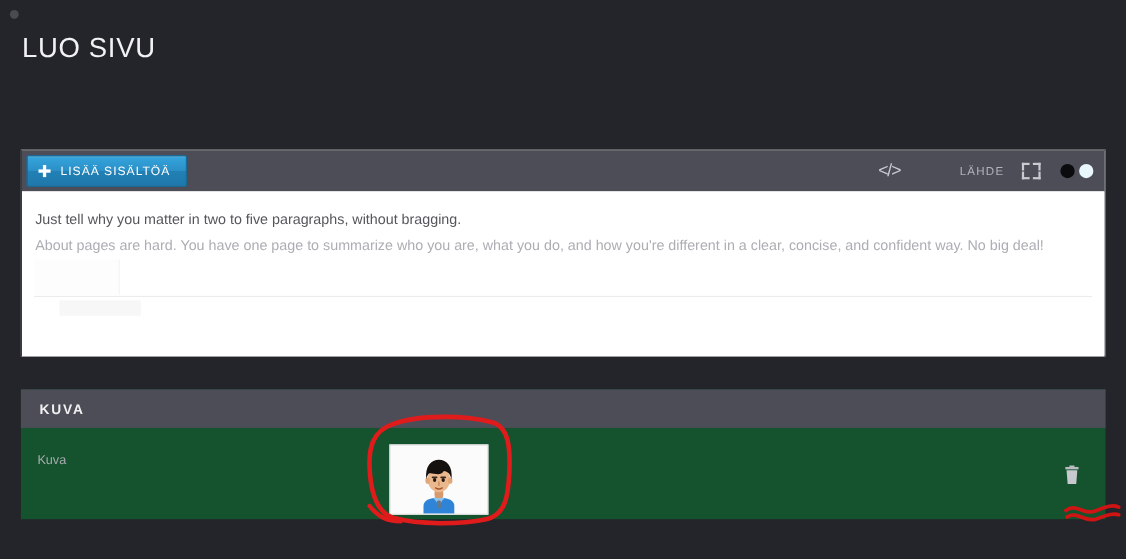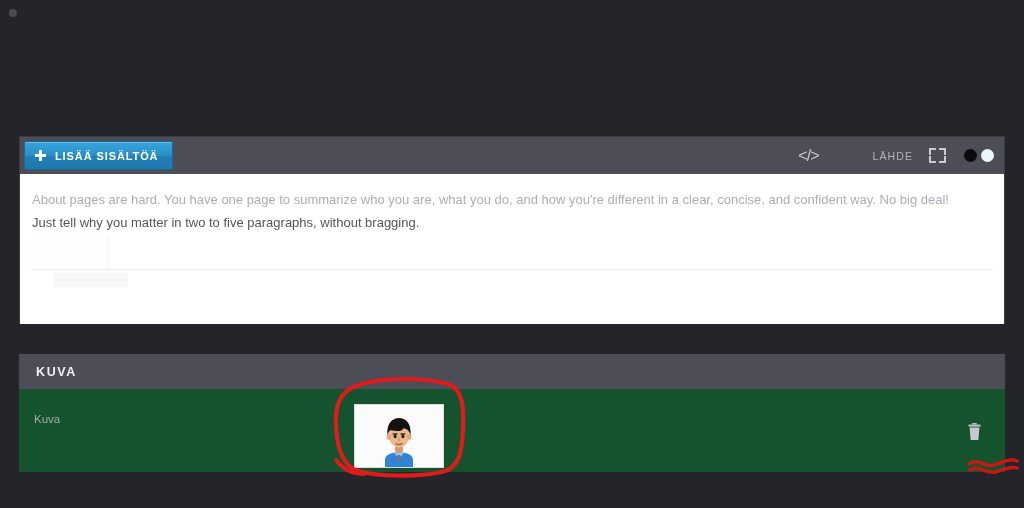--- a/index.html
+++ b/index.html
@@ -45,21 +45,21 @@
     background: #4d4d57;
     display: flex; align-items: center;
   }
   .add-content-btn {
     margin-left: 4px;
     height: 29px; padding: 0 14px 0 10px;
     background: linear-gradient(to bottom, #35a5dd 0%, #2b8fc6 50%, #2280b5 51%, #1f78ab 100%);
     border: 1px solid #1a6a98;
     border-radius: 2px;
     color: #ffffff;
-    font-size: 11px; font-weight: bold; letter-spacing: 0.9px;
+    font-size: 11px; font-weight: normal; letter-spacing: 0.9px;
     display: flex; align-items: center; gap: 9px;
     cursor: pointer;
     box-shadow: inset 0 1px 0 rgba(255,255,255,.25);
   }
   .plus-icon {
     position: relative; width: 11px; height: 11px; display: inline-block;
   }
   .plus-icon::before, .plus-icon::after {
     content: ""; position: absolute; background: #fff;
   }
@@ -137,20 +137,21 @@
   .annot-circle { left: 330px; top: 374px; }
   .annot-squiggle { left: 966px; top: 455px; }
 </style>
 </head>
 <body>
 
 <div class="page">
 
   <div class="top-dot"></div>
 
+  <div class="page-title">LUO SIVU</div>
 
 
   <div class="editor-card">
 
     <div class="editor-toolbar">
 
       <button class="add-content-btn">
         <span class="plus-icon"></span>
         <span>LISÄÄ SISÄLTÖÄ</span>
       </button>
@@ -171,22 +172,22 @@
 
         <div class="toggle-group">
           <span class="dot dot-dark"></span>
           <span class="dot dot-light"></span>
         </div>
 
       </div>
     </div>
 
     <div class="editor-body">
+      <div class="editor-line line-dark">Just tell why you matter in two to five paragraphs, without bragging.</div>
       <div class="editor-line line-faint">About pages are hard. You have one page to summarize who you are, what you do, and how you're different in a clear, concise, and confident way. No big deal!</div>
-      <div class="editor-line line-dark">Just tell why you matter in two to five paragraphs, without bragging.</div>
       <div class="ghost-block"></div>
       <div class="ghost-box"></div>
       <div class="ghost-block2"></div>
     </div>
 
   </div>
 
   <div class="kuva-panel">
 
     <div class="kuva-header">

